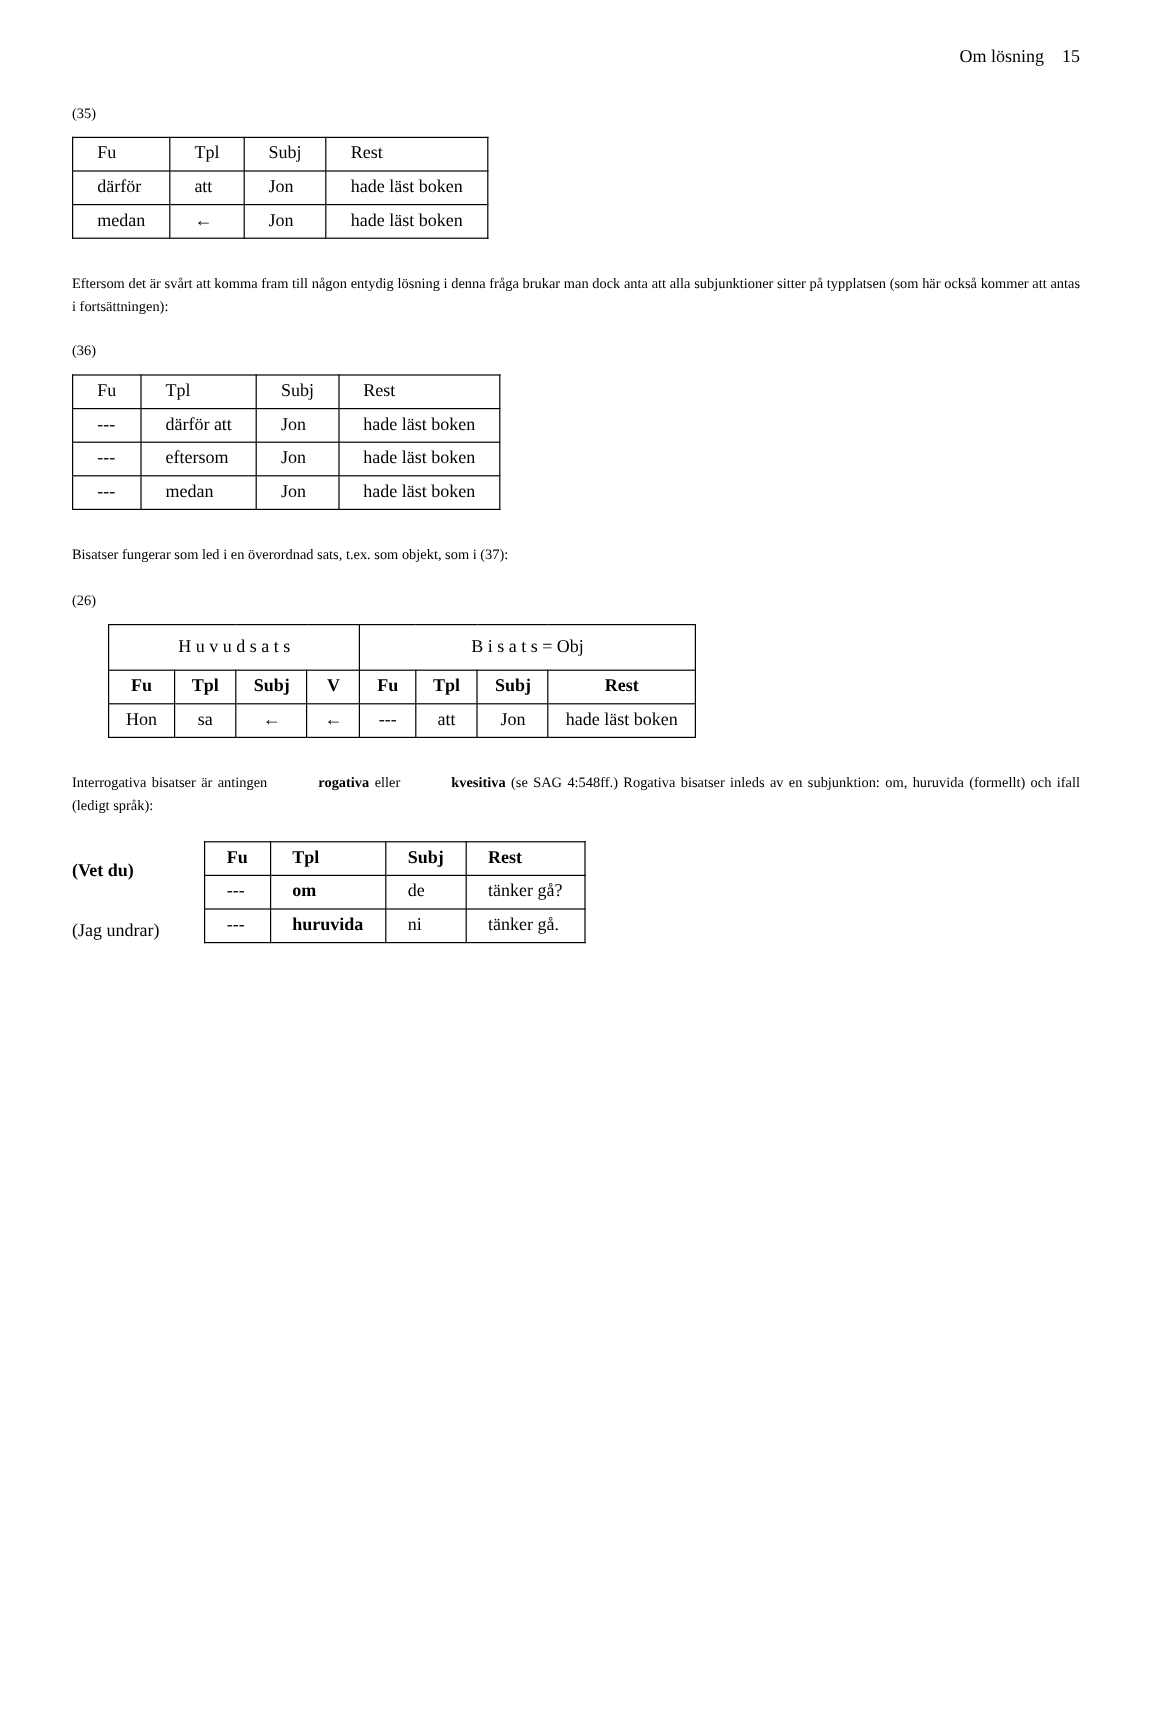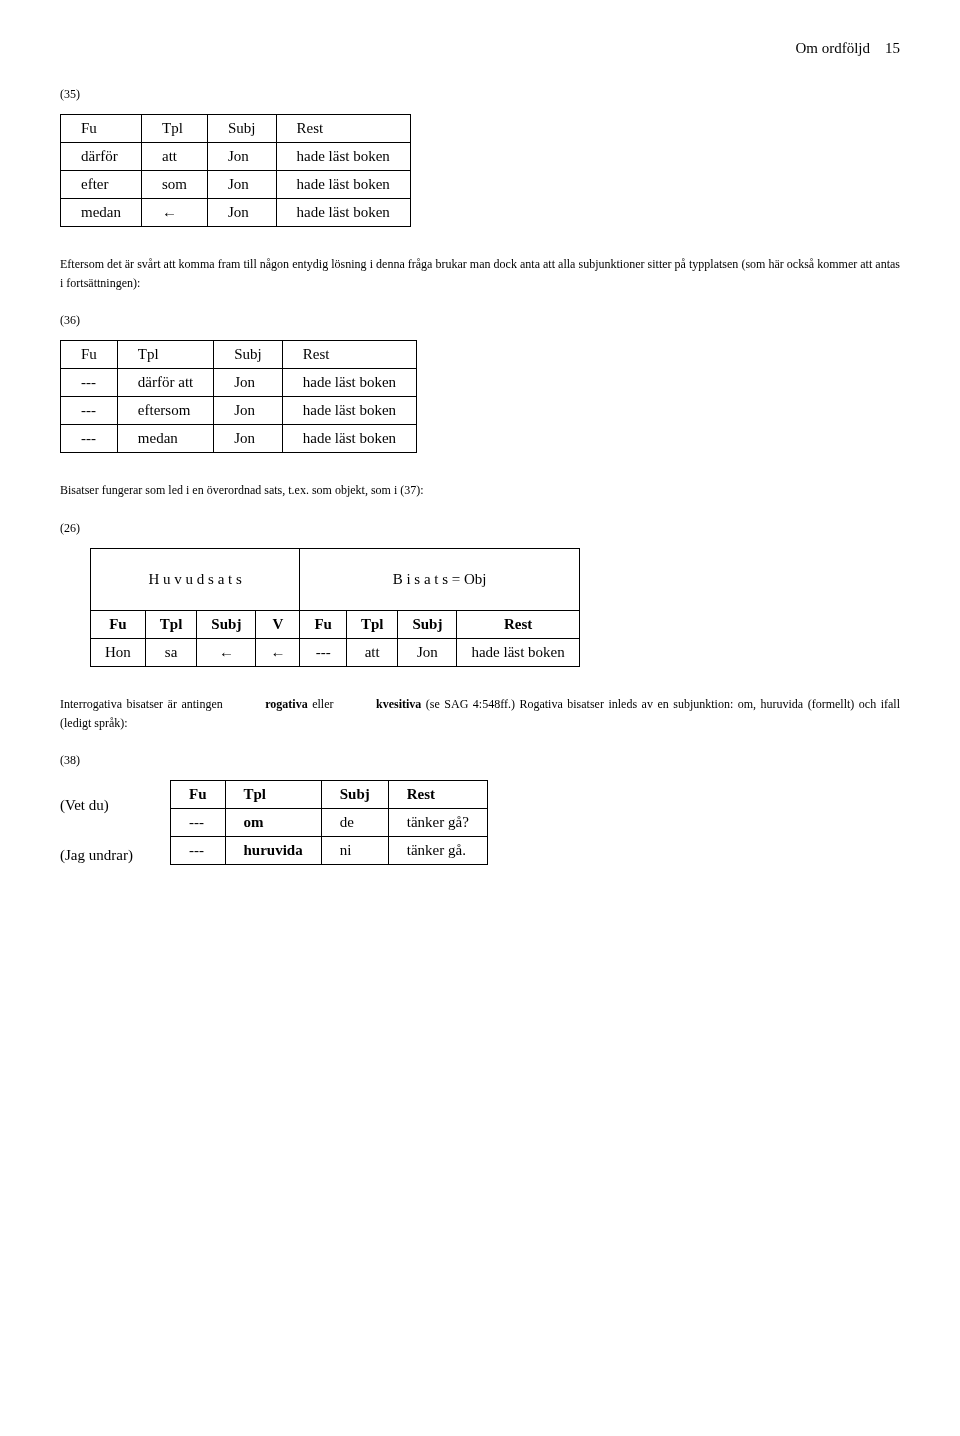--- a/index.html
+++ b/index.html
@@ -73,21 +73,21 @@
       padding: 5px 18px;
       text-align: left;
       font-size: 15px;
       white-space: nowrap;
     }
   </style>
 </head>
 <body>
 
 <div class="page-header">
-  <span>Om ordföljd</span>&nbsp;&nbsp;&nbsp;&nbsp;<span>15</span>
+  <span>Om lösning</span>&nbsp;&nbsp;&nbsp;&nbsp;<span>15</span>
 </div>
 
 <div class="section-block">
   <div class="example-num">(35)</div>
   <table class="syntax-table">
     <thead>
       <tr>
         <th>Fu</th>
         <th>Tpl</th>
         <th>Subj</th>
@@ -95,26 +95,20 @@
       </tr>
     </thead>
     <tbody>
       <tr>
         <td>därför</td>
         <td>att</td>
         <td>Jon</td>
         <td>hade läst boken</td>
       </tr>
       <tr>
-        <td>efter</td>
-        <td>som</td>
-        <td>Jon</td>
-        <td>hade läst boken</td>
-      </tr>
-      <tr>
         <td>medan</td>
         <td>←</td>
         <td>Jon</td>
         <td>hade läst boken</td>
       </tr>
     </tbody>
   </table>
 </div>
 
 <div class="body-text">Eftersom det är svårt att komma fram till någon entydig lösning i denna fråga brukar man dock anta att alla subjunktioner sitter på typplatsen (som här också kommer att antas i fortsättningen):</div>
@@ -156,21 +150,21 @@
 <div class="body-text">Bisatser fungerar som led i en överordnad sats, t.ex. som objekt, som i (37):</div>
 
 <div class="section-block">
   <div class="example-num">(26)</div>
   <table class="main-table" style="margin-left:30px;">
     <thead>
       <tr>
         <td colspan="4" style="border:1px solid #000; padding:5px 14px; text-align:center; font-size:15px;">
           <span>H u v u d s a t s</span>
         </td>
-        <td colspan="4" style="border:1px solid #000; padding:22px 14px; text-align:center; font-size:15px;">
+        <td colspan="4" style="border:1px solid #000; padding:10px 14px; text-align:center; font-size:15px;">
           <span>B i s a t s = Obj</span>
         </td>
       </tr>
       <tr>
         <th>Fu</th>
         <th>Tpl</th>
         <th>Subj</th>
         <th>V</th>
         <th>Fu</th>
         <th>Tpl</th>
@@ -191,24 +185,23 @@
       </tr>
     </tbody>
   </table>
 </div>
 
 <div class="body-text">
   <span>Interrogativa bisatser är antingen </span><strong>rogativa</strong><span> eller </span><strong>kvesitiva</strong><span> (se SAG 4:548ff.) Rogativa bisatser inleds av en subjunktion: om, huruvida (formellt) och ifall (ledigt språk):</span>
 </div>
 
 <div class="section-block">
-  <div class="example-num">(38)</div>
   <div style="display:flex; align-items:stretch; gap:0;">
     <div style="display:flex; flex-direction:column; justify-content:space-around; padding-right:16px; font-size:15px; min-width:110px;">
-      <div style="padding:6px 0;">(Vet du)</div>
+      <div style="padding:6px 0;font-weight:bold;">(Vet du)</div>
       <div style="padding:6px 0;">(Jag undrar)</div>
     </div>
     <table class="table38">
       <thead>
         <tr>
           <th>Fu</th>
           <th>Tpl</th>
           <th>Subj</th>
           <th>Rest</th>
         </tr>

